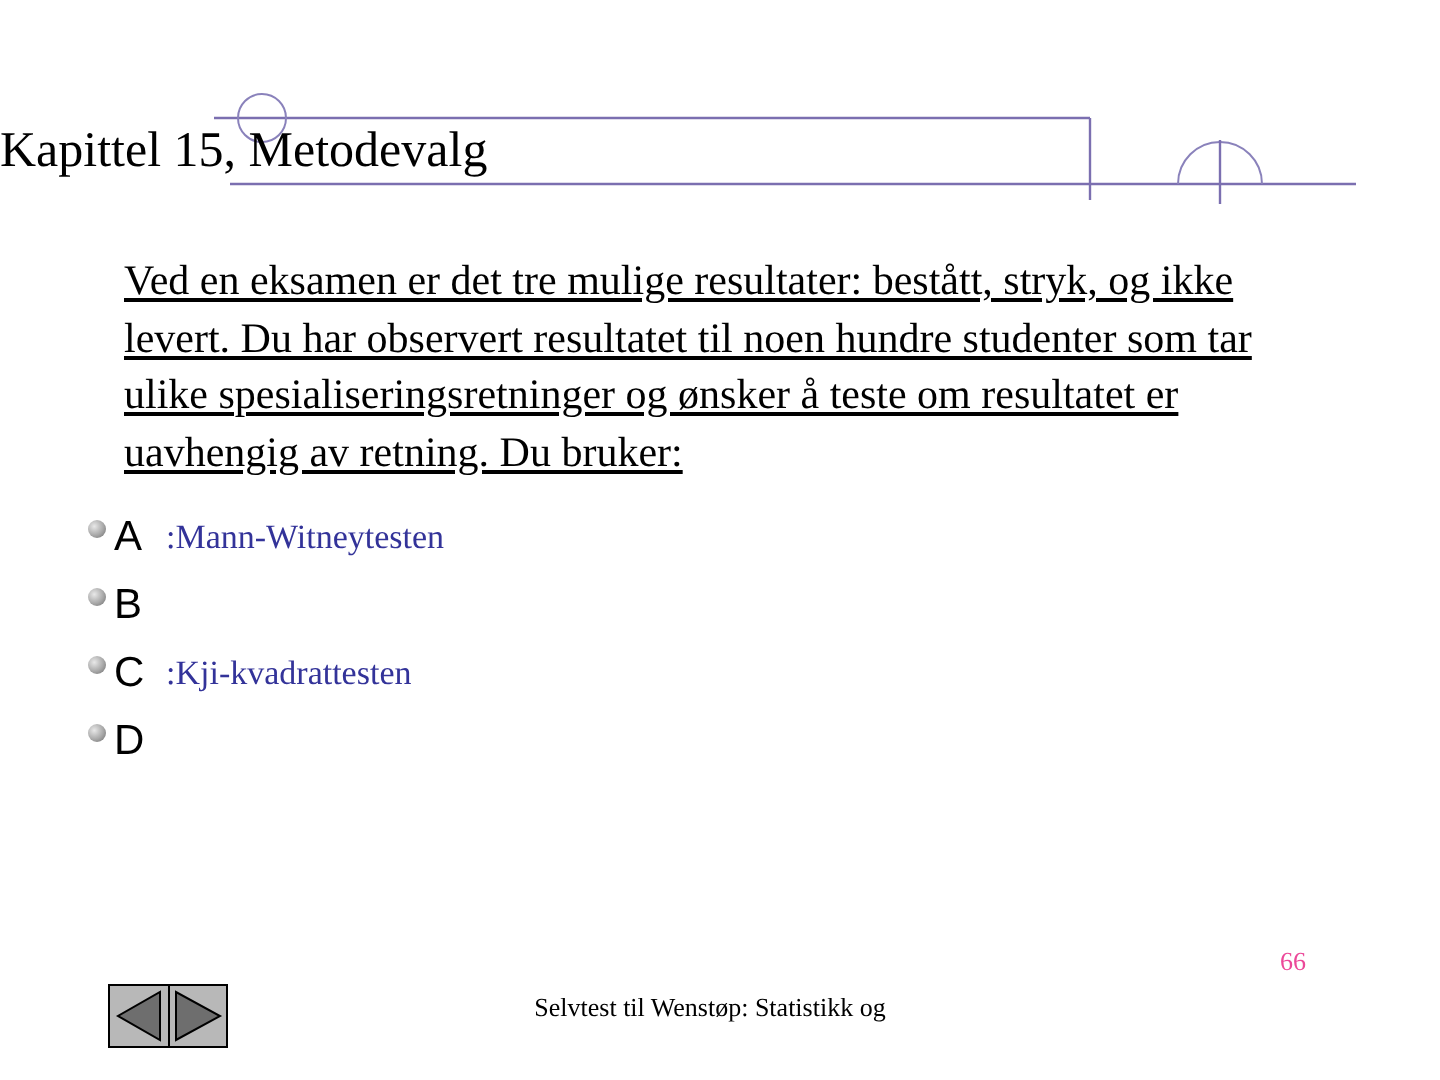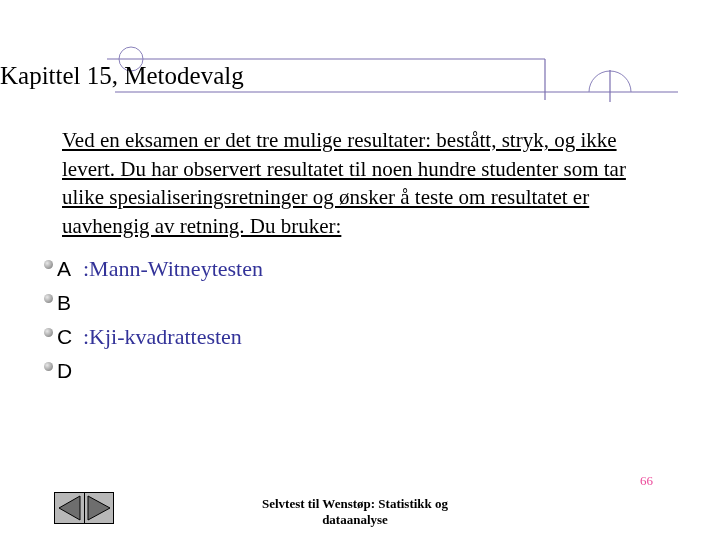--- a/index.html
+++ b/index.html
@@ -4,26 +4,26 @@
 <style>
   html, body { margin:0; padding:0; background:#ffffff; }
   body { width:720px; height:540px; position:relative; overflow:hidden; font-family:"Liberation Serif", serif; }
   .deco { position:absolute; left:0; top:0; }
   .title { position:absolute; left:0; width:720px; top:62px; text-align:left; font-size:25px; color:#000; }
   .body-text { position:absolute; left:62px; top:126px; width:610px; font-size:21px; line-height:28.5px; color:#000;text-decoration:underline; }
   .options { position:absolute; left:44px; top:252px; }
   .opt { position:relative; height:34px; display:flex; align-items:center; }
   .bullet { width:9px; height:9px; border-radius:50%; background:radial-gradient(circle at 35% 35%, #e8e8e8 0%, #a8a8a8 55%, #6a6a6a 100%); margin-right:4px; margin-top:-10px; }
   .letter { font-family:"Liberation Sans", sans-serif; font-size:21px; color:#000; width:26px; }
-  .opt-text { font-size:22px; color:#333399; }
+  .opt-text { font-size:17px; color:#333399; }
   .nav { position:absolute; left:54px; top:492px; width:60px; height:30px; display:flex; }
   .nav-btn { width:29px; height:30px; background:#b8b8b8; border:1px solid #000; position:relative; cursor:pointer; }
   .nav-btn + .nav-btn { border-left:none; }
   .nav-btn svg { position:absolute; left:0; top:0; }
-  .footer { position:absolute; left:245px; top:496px; width:220px; text-align:center; font-size:13px; line-height:16px; color:#000;font-weight:bold; }
+  .footer { position:absolute; left:245px; top:496px; width:220px; text-align:center; font-size:13px; line-height:16px; color:#000; }
   .page-num { position:absolute; left:640px; top:473px; font-size:13px; color:#ec4899; }
 </style>
 </head>
 <body>
 
 <svg class="deco" width="720" height="120" viewBox="0 0 720 120">
   <line x1="107" y1="59" x2="545" y2="59" stroke="#7b6fb0" stroke-width="1.2"></line>
   <line x1="545" y1="59" x2="545" y2="100" stroke="#7b6fb0" stroke-width="1.2"></line>
   <circle cx="131" cy="59" r="12" fill="none" stroke="#8a82bb" stroke-width="1"></circle>
   <line x1="115" y1="92" x2="678" y2="92" stroke="#7b6fb0" stroke-width="1.2"></line>
@@ -64,16 +64,15 @@
   </div>
   <div class="nav-btn">
     <svg width="29" height="30" viewBox="0 0 29 30">
       <polygon points="3,3 3,27 25,15" fill="#6e6e6e" stroke="#000" stroke-width="1"></polygon>
     </svg>
   </div>
 </div>
 
 <div class="footer">
   <div>Selvtest til Wenstøp: Statistikk og</div>
-  <div>dataanalyse</div>
 </div>
 
 <div class="page-num">66</div>
 
 </body></html>

